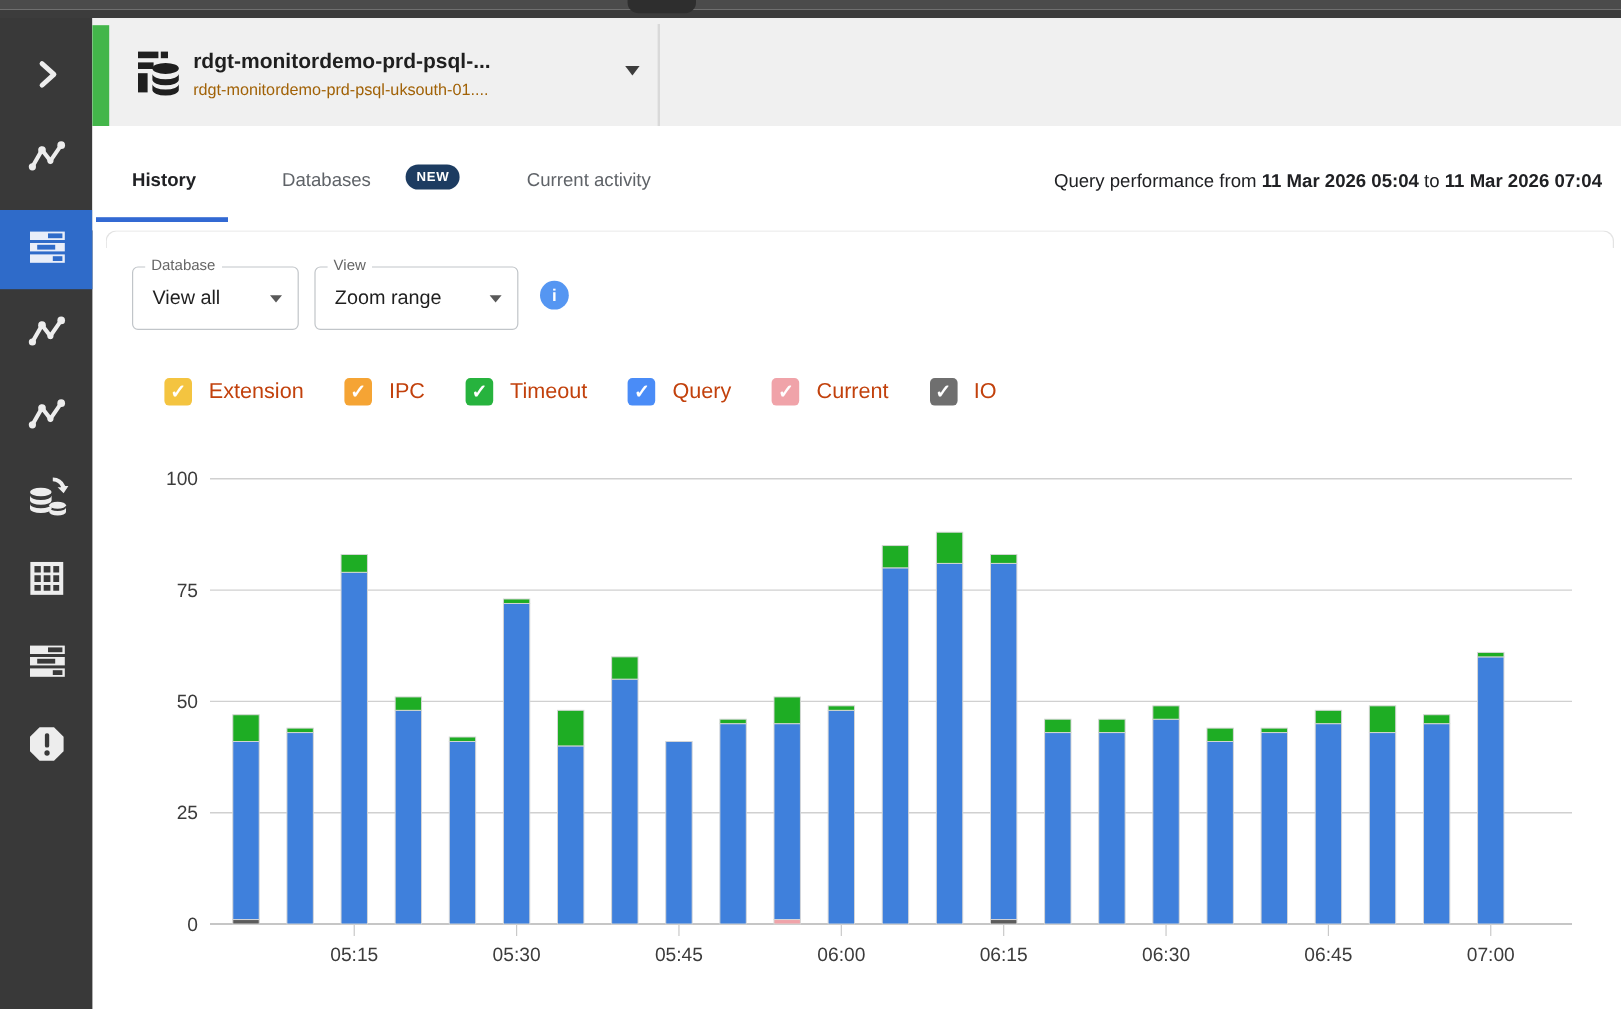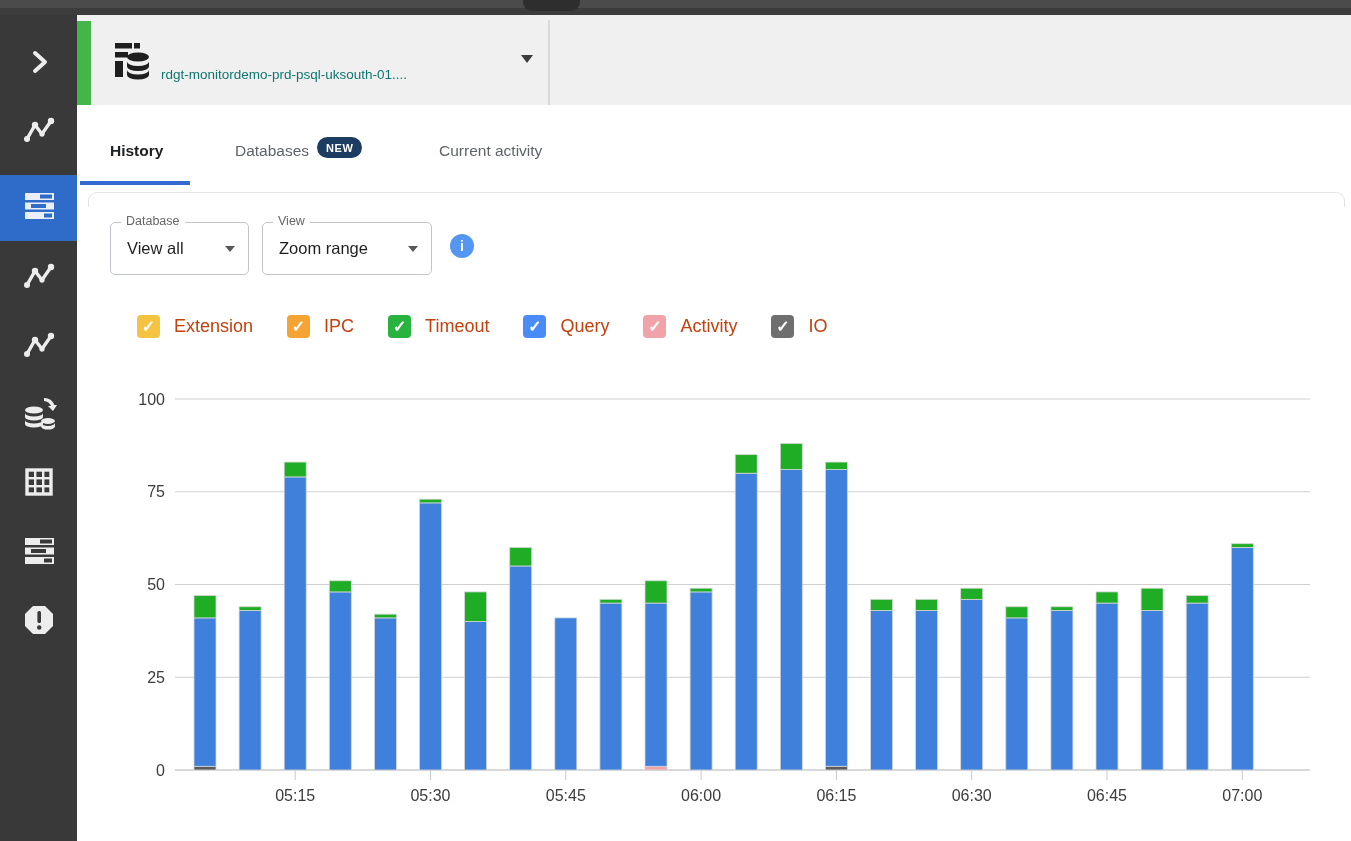--- a/index.html
+++ b/index.html
@@ -11,30 +11,30 @@
   .top-notch{position:absolute;left:523px;top:0;width:57px;height:11px;background:#2e2e2e;border-radius:0 0 9px 9px;}
   
   .sidebar{position:absolute;left:0;top:15px;width:77px;height:826px;background:#393939;}
   .sb-item{position:absolute;left:0;width:77px;height:48px;display:flex;align-items:center;justify-content:center;cursor:pointer;}
   .sb-item.active{background:#2f6bc9;height:66px;}
   
   .header{position:absolute;left:77px;top:15px;width:1274px;height:90px;background:#f0f0f0;}
   .accent{position:absolute;left:0;top:6px;width:14px;height:84px;background:#43b64a;}
   .hdr-icon{position:absolute;left:34px;top:24px;}
   .hdr-title{position:absolute;left:84px;top:26px;font-size:17.5px;font-weight:bold;color:#1f1f1f;white-space:nowrap;}
-  .hdr-sub{position:absolute;left:84px;top:52px;font-size:13.5px;color:#0f766e;white-space:nowrap;}
+  .hdr-sub{position:absolute;left:84px;top:52px;font-size:13.5px;color:#a16207;white-space:nowrap;}
   .hdr-caret{position:absolute;left:444px;top:40px;width:0;height:0;border-left:6px solid transparent;border-right:6px solid transparent;border-top:8px solid #3c3c3c;cursor:pointer;}
   .hdr-divider{position:absolute;left:471px;top:5px;width:2px;height:85px;background:#d9d9d9;}
   
   .tabsrow{position:absolute;left:77px;top:105px;width:1274px;height:87px;background:#fff;}
   .tab{position:absolute;top:37px;font-size:15.5px;cursor:pointer;white-space:nowrap;}
   .tab-active{color:#202124;font-weight:bold;}
   .tab-idle{color:#5f6368;font-weight:500;}
   .tab-underline{position:absolute;left:3px;top:76px;width:110px;height:4px;background:#3269d3;}
-  .new-badge{position:absolute;left:240px;top:32px;background:#1d3c61;color:#fff;font-size:11px;font-weight:bold;letter-spacing:.6px;padding:5px 9px 4px;border-radius:13px;}
+  .new-badge{position:absolute;left:261px;top:32px;background:#1d3c61;color:#fff;font-size:11px;font-weight:bold;letter-spacing:.6px;padding:5px 9px 4px;border-radius:13px;}
   .qperf{position:absolute;right:16px;top:38px;font-size:15.5px;color:#202124;white-space:nowrap;}
   .qperf b{font-weight:bold;}
   
   .panel-edge{position:absolute;left:88px;top:192px;width:1255px;height:14px;border:1px solid #e3e3e3;border-bottom:none;border-radius:9px 9px 0 0;}
   
   .dd{position:absolute;top:222px;height:51px;border:1px solid #c1c5c9;border-radius:5px;background:#fff;display:flex;align-items:center;cursor:pointer;}
   .dd-label{position:absolute;top:-9px;left:10px;background:#fff;padding:0 5px;font-size:12.5px;color:#666;}
   .dd-value{margin-left:16px;font-size:16.5px;color:#1f1f1f;white-space:nowrap;}
   .dd-caret{margin-left:auto;margin-right:13px;width:0;height:0;border-left:5.5px solid transparent;border-right:5.5px solid transparent;border-top:6.5px solid #595959;}
   .info-btn{position:absolute;left:450px;top:234px;width:24px;height:24px;border-radius:50%;background:#5596f2;color:#fff;display:flex;align-items:center;justify-content:center;font-size:14px;font-weight:bold;cursor:pointer;}
@@ -161,31 +161,33 @@
       <svg width="42" height="44" viewBox="0 0 42 44">
         <rect x="4" y="4" width="17" height="5.5" fill="#1f1f1f"></rect>
           <rect x="23" y="4" width="6" height="5.5" fill="#1f1f1f"></rect>
         <rect x="4" y="13" width="13" height="5.5" fill="#1f1f1f"></rect>
         <rect x="4" y="22" width="8" height="16" fill="#1f1f1f"></rect>
         <ellipse cx="27" cy="18" rx="11" ry="4.6" fill="#1f1f1f"></ellipse>
         <path d="M16 22.5 a11 4.6 0 0 0 22 0 l0 5 a11 4.6 0 0 1 -22 0 z" fill="#1f1f1f"></path>
         <path d="M16 31 a11 4.6 0 0 0 22 0 l0 5 a11 4.6 0 0 1 -22 0 z" fill="#1f1f1f"></path>
       </svg>
     </div>
+    <div class="hdr-title">rdgt-monitordemo-prd-psql-...</div>
     <div class="hdr-sub">rdgt-monitordemo-prd-psql-uksouth-01....</div>
     <div class="hdr-caret"></div>
     <div class="hdr-divider"></div>
   </div>
 
   <div class="tabsrow">
     <div class="tab tab-active" style="left:33px;">History</div>
     <div class="tab tab-idle" style="left:158px;">Databases</div>
     <div class="new-badge">NEW</div>
     <div class="tab tab-idle" style="left:362px;">Current activity</div>
     <div class="tab-underline"></div>
+    <div class="qperf"><span>Query performance from </span><b>11 Mar 2026 05:04</b><span> to </span><b>11 Mar 2026 07:04</b></div>
   </div>
 
   <div class="panel-edge"></div>
 
   <div class="dd" style="left:110px;width:137px;">
     <div class="dd-label">Database</div>
     <div class="dd-value">View all</div>
     <div class="dd-caret"></div>
   </div>
   <div class="dd" style="left:262px;width:168px;">
@@ -207,21 +209,21 @@
     <div class="lg-item">
       <div class="lg-box" style="background-color: rgb(39, 179, 62);">✓</div>
       <div class="lg-label">Timeout</div>
     </div>
     <div class="lg-item">
       <div class="lg-box" style="background-color: rgb(74, 140, 247);">✓</div>
       <div class="lg-label">Query</div>
     </div>
     <div class="lg-item">
       <div class="lg-box" style="background-color: rgb(240, 163, 169);">✓</div>
-      <div class="lg-label">Activity</div>
+      <div class="lg-label">Current</div>
     </div>
     <div class="lg-item">
       <div class="lg-box" style="background-color: rgb(111, 111, 111);">✓</div>
       <div class="lg-label">IO</div>
     </div>
   </div>
 
   <div class="chart-wrap">
     <svg id="chart" width="1274" height="450" viewBox="0 0 1274 450">
         <line x1="98" x2="1233" y1="390" y2="390" stroke="#b3b3b3" stroke-width="1.2"></line>

